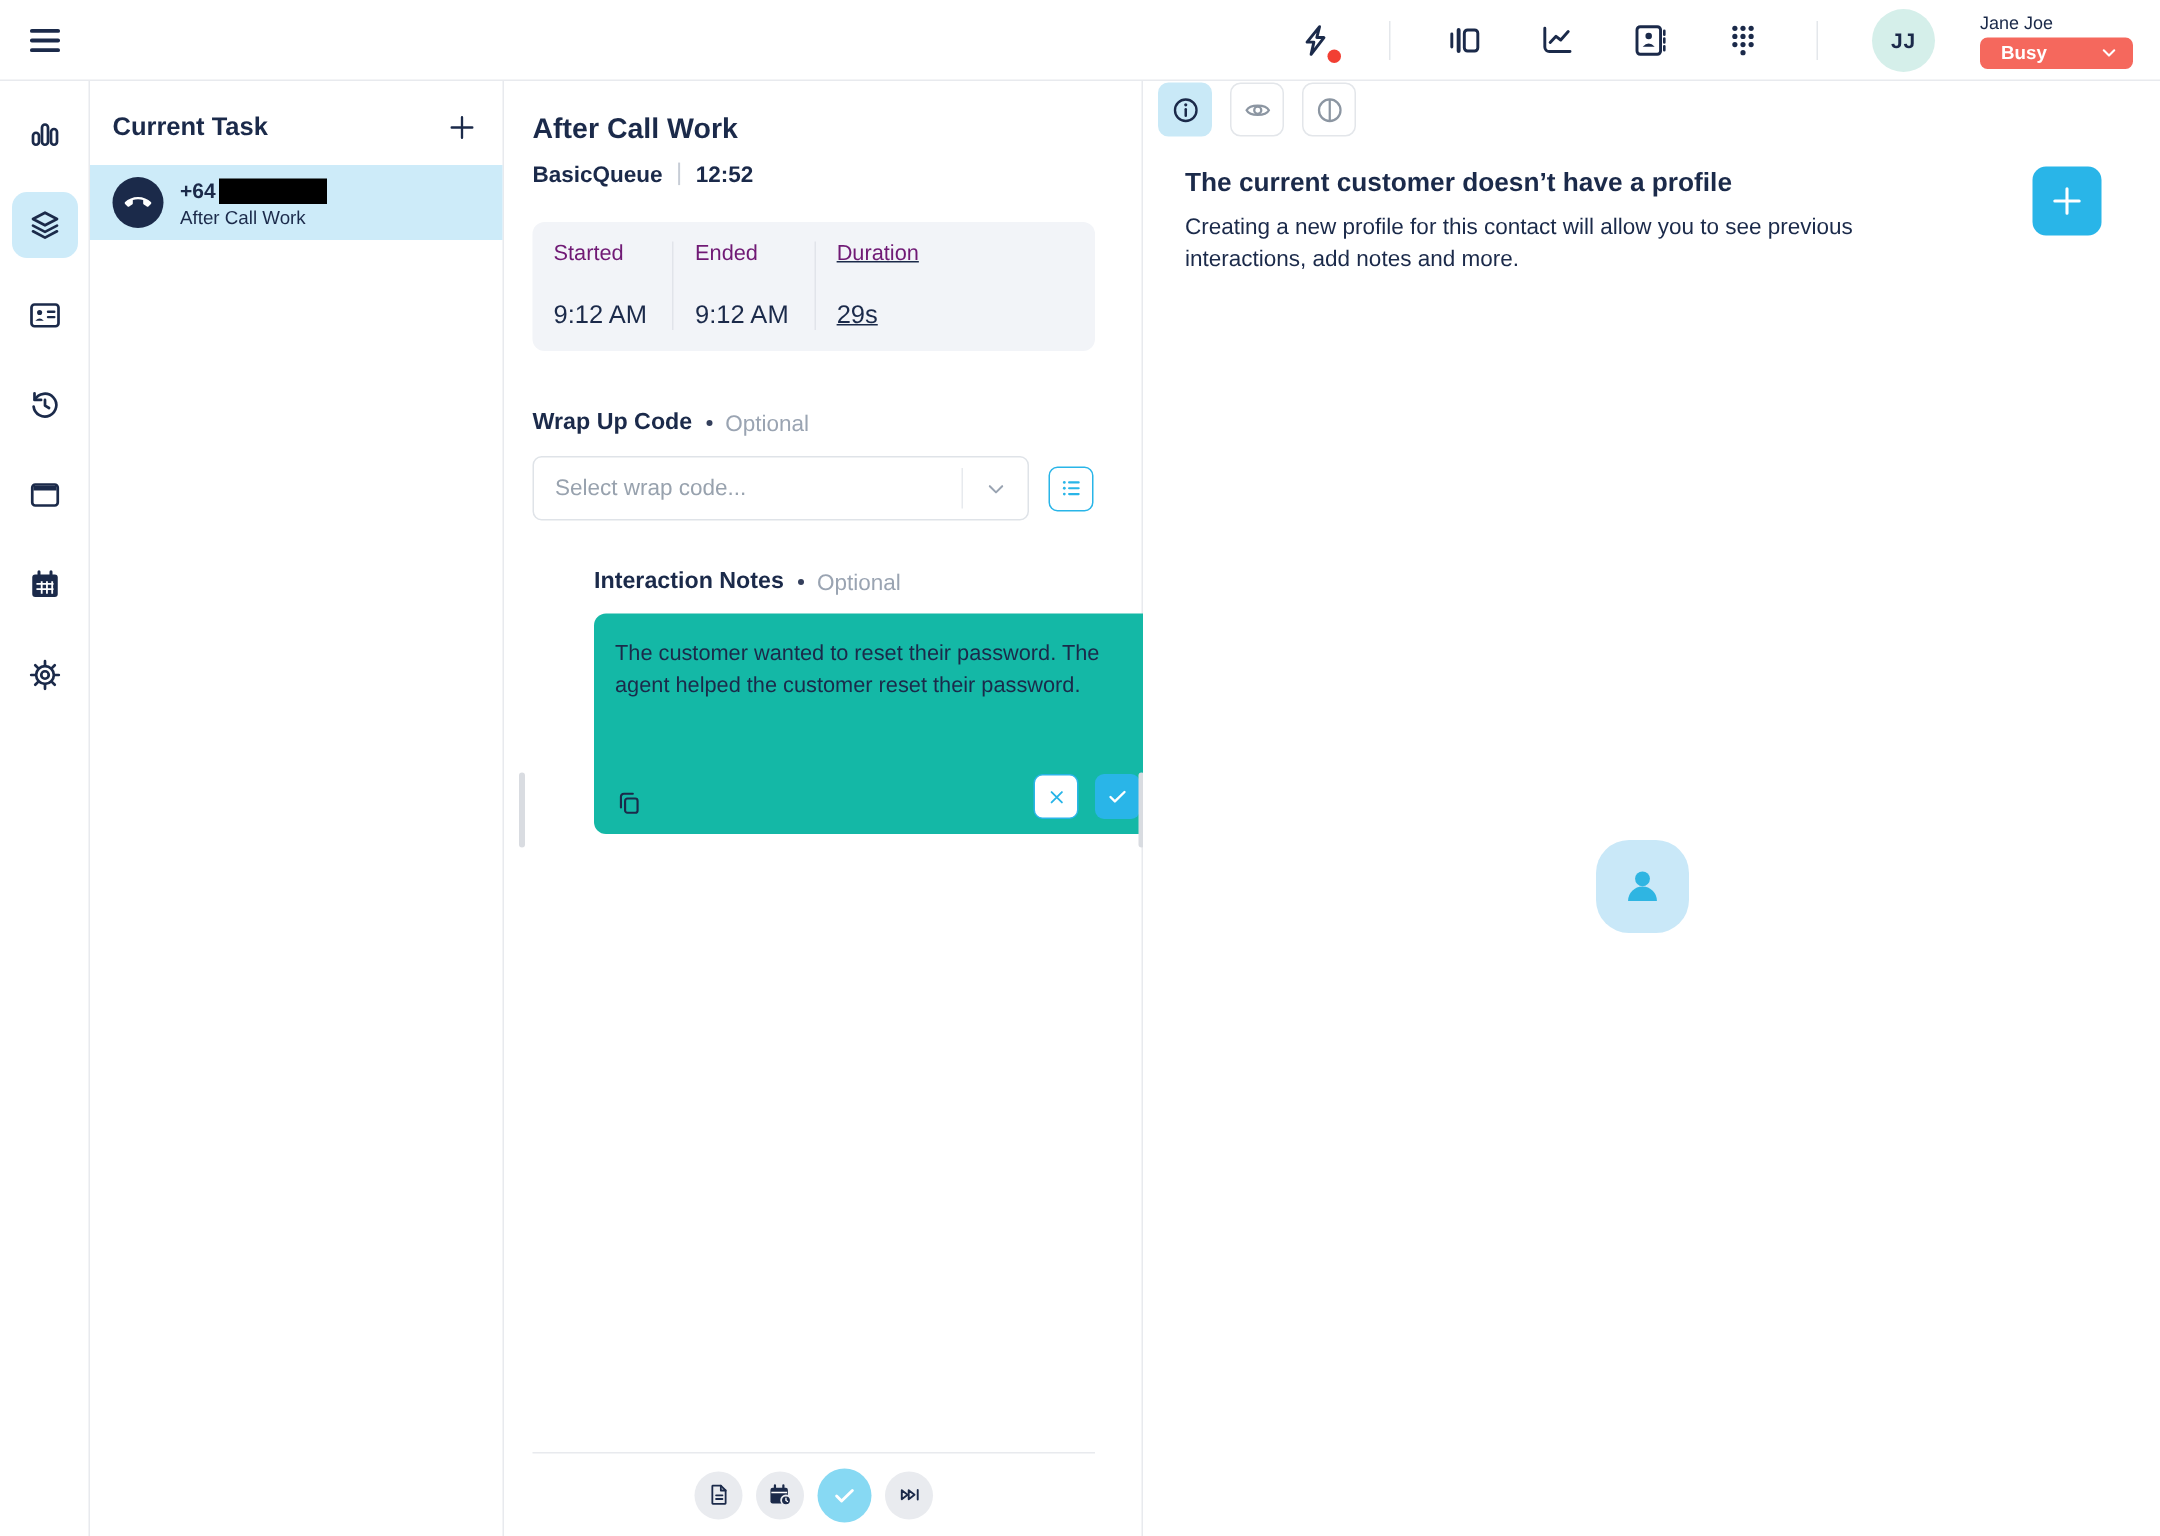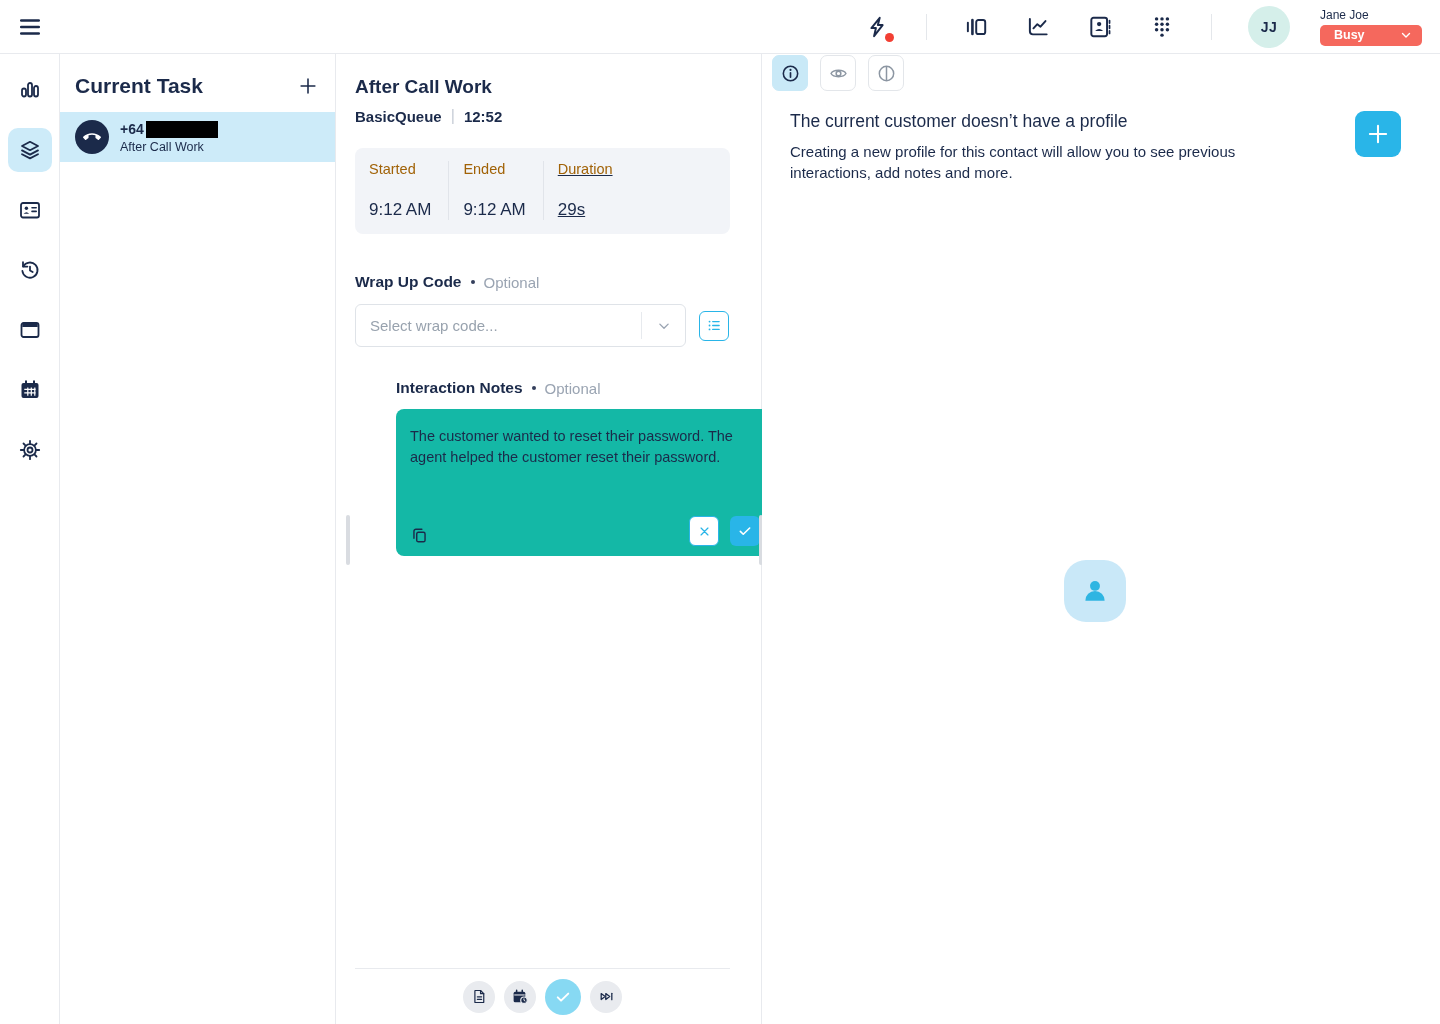--- a/index.html
+++ b/index.html
@@ -33,38 +33,38 @@
   
   .sidebar { width:60px; flex:0 0 60px; border-right:1px solid #E8EAEE; display:flex; flex-direction:column;
              align-items:center; padding-top:14px; gap:16px; background:#fff; }
   .side-btn { width:44px; height:44px; border:none; background:none; border-radius:10px;
               display:flex; align-items:center; justify-content:center; }
   .side-btn.active { background:#CDEBF9; }
 
   
   .task-panel { width:276px; flex:0 0 276px; border-right:1px solid #E8EAEE; background:#fff; }
   .task-header { display:flex; align-items:center; justify-content:space-between; padding:20px 16px 14px 15px; }
-  .task-title { margin:0; font-size:21px; font-weight:bold; }
+  .task-title { margin:0; font-size:17px; font-weight:bold; }
   .task-item { display:flex; align-items:flex-end; gap:11px; background:#CDEBF9; padding:8px 15px; height:50px; cursor:pointer; }
   .task-avatar { width:34px; height:34px; border-radius:50%; background:#1B2A4A; display:flex;
                  align-items:center; justify-content:center; flex:0 0 34px; }
   .task-phone { font-size:14px; font-weight:bold; display:flex; align-items:center; line-height:17px; }
   .redaction { display:inline-block; width:72px; height:17px; background:#000; margin-left:2px; }
   .task-status { font-size:12.5px; margin-top:2px; }
 
   
   .acw-panel { width:426px; flex:0 0 426px; border-right:1px solid #E8EAEE; position:relative;
                padding:22px 32px 0 19px; background:#fff; }
   .acw-title { margin:0; font-size:19px; font-weight:bold; }
   .acw-sub { display:flex; align-items:center; gap:9px; margin-top:9px; font-size:15px; font-weight:bold; }
   .acw-sub .pipe { color:#C7CDD6; font-weight:normal; font-size:16px; }
   .stats { width:375px; background:#F2F4F8; border-radius:8px; display:flex; margin-top:23px; padding:13px 0 14px; }
   .stat { padding:0 17px 0 14px; border-right:1px solid #E1E4EA; }
   .stat:last-child { border-right:none;text-decoration:underline; }
-  .stat-label { color:#a16207; font-size:14.5px; }
+  .stat-label { color:#701a75; font-size:14.5px; }
   .stat-value { font-size:17px; margin-top:23px; color:#1B2A4A; }
 
   .field-row { display:flex; align-items:center; gap:9px; }
   .field-label { font-size:15.5px; font-weight:bold; }
   .dot { width:4px; height:4px; border-radius:50%; background:#343F5C; }
   .optional { color:#9AA4B2; font-size:15px; }
   .wrap-section { margin-top:39px; }
   .wrap-row { display:flex; align-items:center; gap:13px; margin-top:13px; }
   .select { width:331px; height:43px; border:1px solid #DFE3E8; border-radius:6px; background:#fff;
             display:flex; align-items:center; justify-content:space-between; padding-left:14px; cursor:pointer; }
@@ -91,21 +91,21 @@
                display:flex; align-items:center; justify-content:center; }
   .round-btn.primary { width:36px; height:36px; background:#87D9F3; }
 
   
   .profile-panel { flex:1; position:relative; background:#fff; padding-top:1px; }
   .profile-tabs { display:flex; gap:12px; margin:0 0 0 10px; }
   .ptab { width:36px; height:36px; border-radius:7px; border:1px solid #E3E6EA; background:#fff;
           display:flex; align-items:center; justify-content:center; }
   .ptab.active { background:#C9E9F7; border-color:#C9E9F7; }
   .profile-head { display:flex; justify-content:space-between; align-items:flex-start; padding:20px 39px 0 28px; }
-  .profile-heading { margin:0; font-size:17.5px; font-weight:normal; }
+  .profile-heading { margin:0; font-size:17.5px; font-weight:bold; }
   .profile-body { font-size:15px; line-height:21px; margin-top:9px; max-width:472px; }
   .add-profile-btn { width:46px; height:46px; border-radius:9px; background:#29B5E8; border:none;
                      display:flex; align-items:center; justify-content:center; flex:0 0 46px; }
   .person-placeholder { position:absolute; left:302px; top:506px; width:62px; height:62px; border-radius:22px;
                         background:#C9E8F8; display:flex; align-items:center; justify-content:center; }
 </style>
 </head>
 <body>
 
 <header class="topbar">

